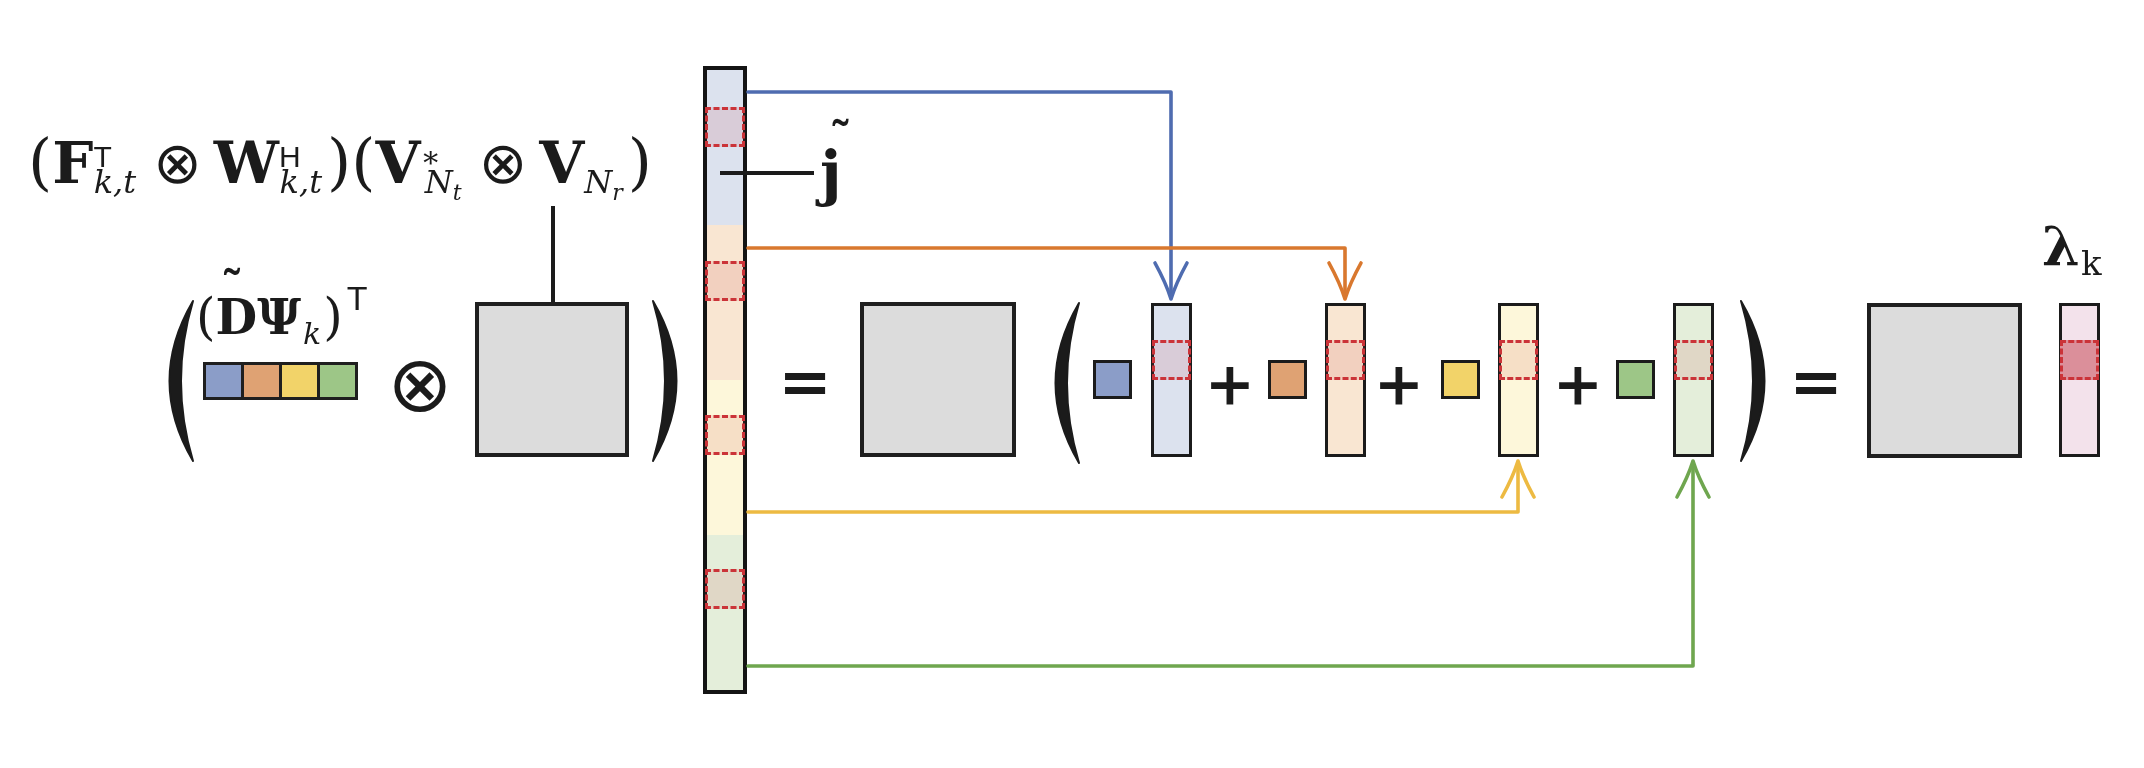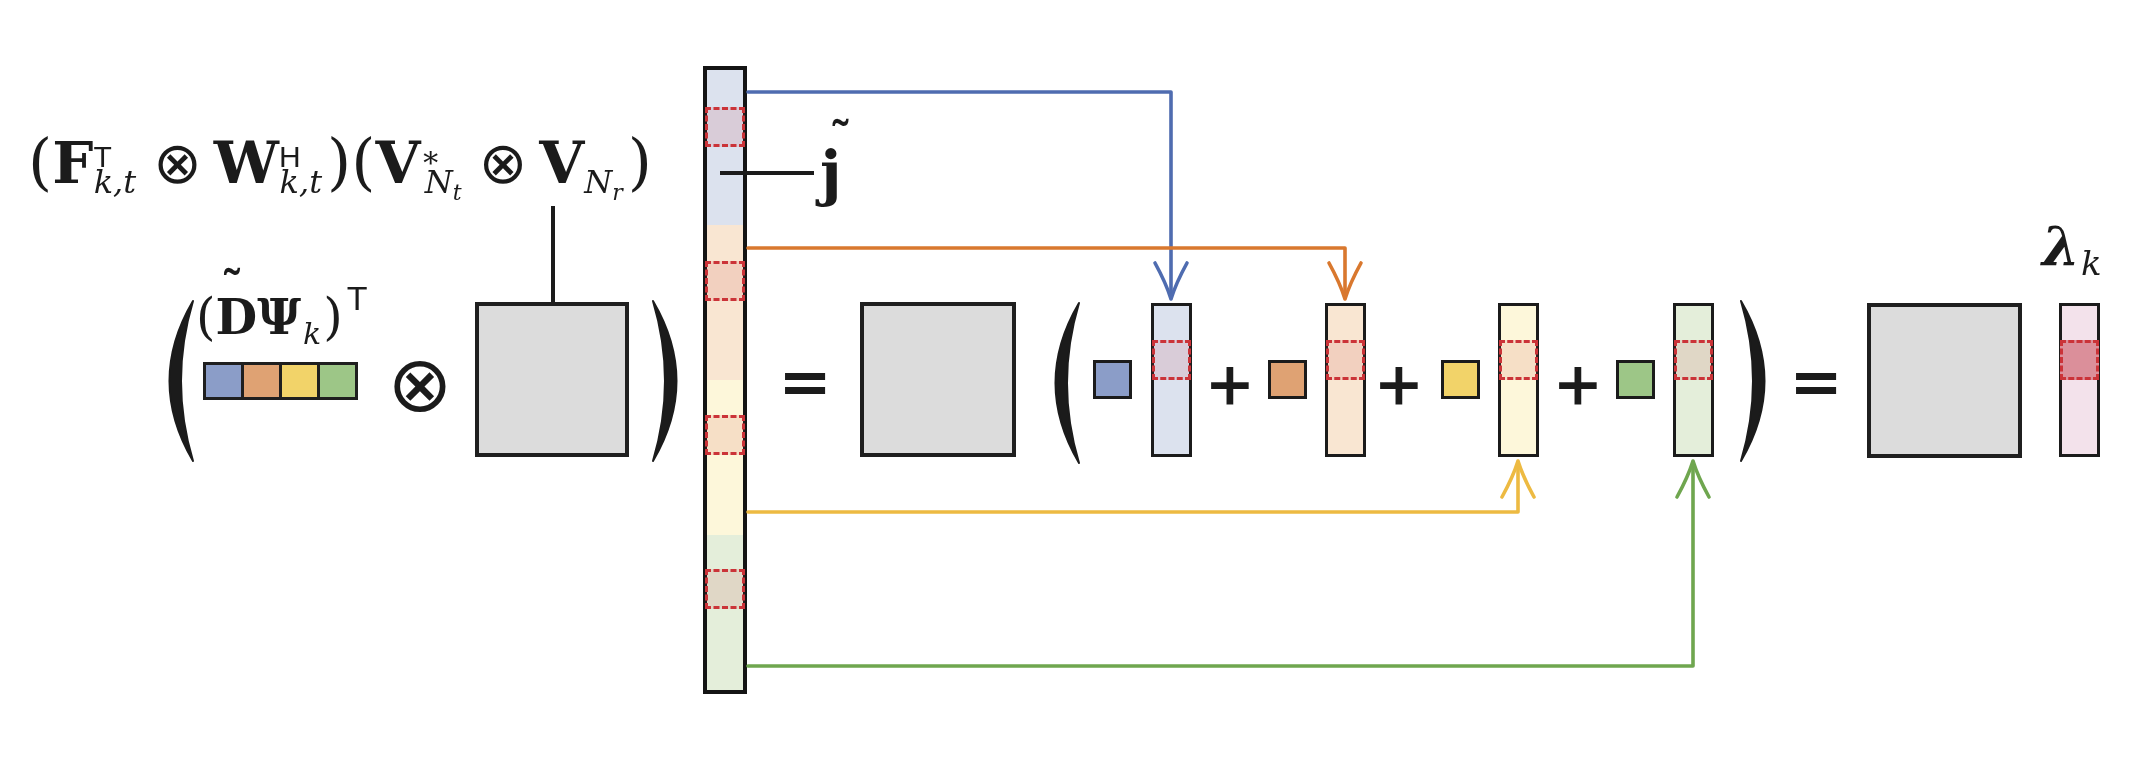--- a/index.html
+++ b/index.html
@@ -48,21 +48,21 @@
   .dp-paren{font-weight:normal;font-size:50px;}
   .dp-wrap{position:relative;display:inline-block;}
   .dp-tilde{position:absolute;left:5px;top:-0.60em;font-size:46px;}
   .dp-k{font-size:30px;font-style:italic;font-weight:normal;position:relative;top:10px;margin:0 2px;}
   .dp-T{font-family:"Liberation Sans",sans-serif;font-weight:normal;font-size:34px;position:relative;top:-24px;margin-left:4px;}
   
   .jlabel{position:absolute;left:820px;top:128px;font-weight:bold;}
   .jlabel .tl{display:block;font-size:46px;line-height:24px;margin-left:9px;}
   .jlabel .jb{display:block;font-size:60px;line-height:58px;margin-top:-8px;}
   
-  .lamlabel{position:absolute;left:2042px;top:216px;font-size:54px;font-weight:bold;font-style:italic;line-height:62px;}
+  .lamlabel{position:absolute;left:2042px;top:216px;font-size:54px;font-weight:bold;line-height:62px;}
   .lamlabel .lsub{font-size:34px;font-weight:normal;position:relative;top:9px;margin-left:1px;}
   
   .paren{position:absolute;width:40px;height:168px;overflow:visible;}
   .paren path{fill:var(--ink);stroke:var(--ink);stroke-width:2;stroke-linejoin:round;}
   .arrows{position:absolute;left:0;top:0;pointer-events:none;}
   .arrows path{fill:none;stroke-width:3.6px;stroke-linecap:round;stroke-linejoin:round;}
   .a-blue{stroke:var(--arrow-blue);} .a-orange{stroke:var(--arrow-orange);}
   .a-yellow{stroke:var(--arrow-yellow);} .a-green{stroke:var(--arrow-green);}
 </style>
 </head>

